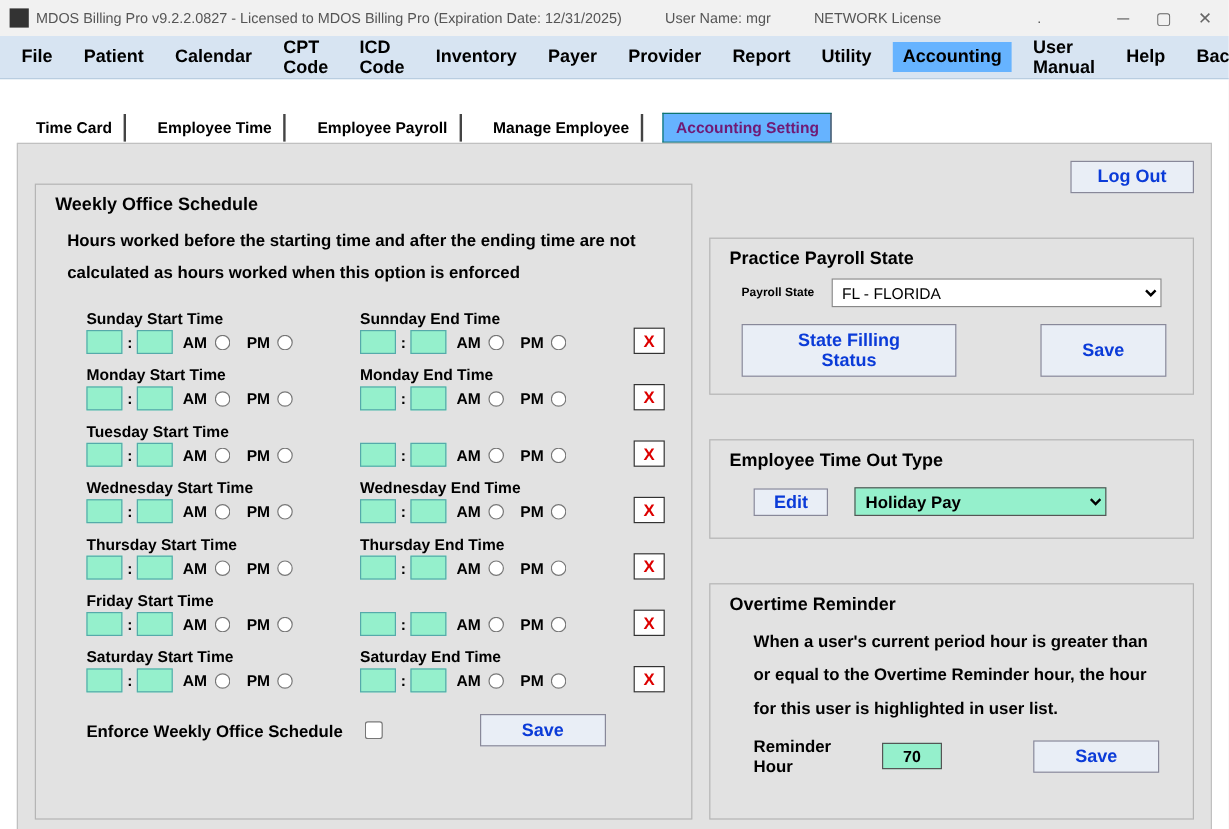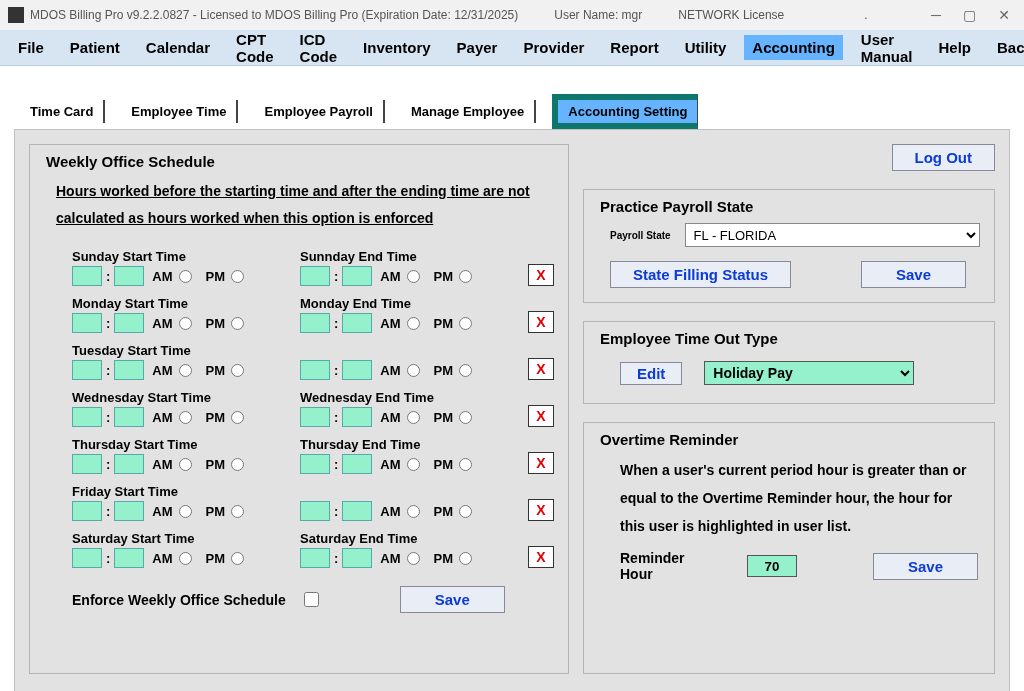--- a/index.html
+++ b/index.html
@@ -8,27 +8,27 @@
   .titlebar .appicon { width: 16px; height: 16px; background: #333; margin-right: 6px; display:inline-block; }
   .titlebar .spacer { flex: 0 0 36px; }
   .titlebar .ctrls { margin-left: auto; display: flex; gap: 22px; padding-right: 6px; color:#666; font-size:14px; }
   .menubar { height: 36px; background: #d7e4f2; display: flex; align-items: center; gap: 10px; padding: 0 10px; border-bottom:1px solid #b9cde0; }
   .menubar .mitem { font-size: 15px; font-weight: bold; color: #000; padding: 4px 8px; cursor: pointer; }
   .menubar .mitem.active { background:#66b3ff; }
   .app-body { padding: 10px 14px 0 14px; }
   .tabstrip { display: flex; align-items: center; padding: 18px 6px 0 6px; gap: 16px; }
   .tabstrip .tab { padding: 4px 10px; font-weight: bold; font-size: 13px; border-right: 2px solid #444; cursor:pointer; }
   .tabstrip .tab:first-child { border-left: none; }
-  .tabstrip .tab.active { background:#66b3ff; color:#000000; border:6px solid #0f766e; border-right:1px solid #444; }
+  .tabstrip .tab.active { background:#66b3ff; color:#701a75; border:1px solid #0f766e; border-right:1px solid #444; }
   .canvas { background:#e2e2e2; border:1px solid #c0c0c0; padding:14px 14px 28px 14px; margin-top:0; min-height:560px; position:relative; display:flex; gap:14px; }
   .left-col { flex: 0 0 540px; }
   .right-col { flex: 1 1 auto; display:flex; flex-direction:column; gap:18px; }
-  .group { background:#e2e2e2; border:1px solid #b5b5b5; padding:8px 10px 14px 14px; }
+  .group { background:#e2e2e2; border:1px solid #b5b5b5; padding:8px 22px 14px 14px;margin-top:19px; }
   h3.group-title { margin:0 0 8px 2px; font-size:15px; font-weight:bold; }
-  .schedule-expl { font-size:14px; font-weight:bold; margin:4px 0 18px 12px; line-height:1.9;text-decoration:underline; }
+  .schedule-expl { font-size:14px; font-weight:bold; margin:4px 0 18px 12px; line-height:1.9; }
   .days { padding-left:28px; }
   .day-row { display:flex; align-items:flex-end; gap:18px; margin-bottom:10px; }
   .day-block { width:210px; }
   .day-label { font-weight:bold; font-size:13px; margin-bottom:2px; }
   .time-entry { display:flex; align-items:center; gap:4px; }
   .t-inp { width:30px; height:20px; border:1px solid #5aa; background:#95f0cc; }
   .colon { font-weight:bold; }
   .ap { font-size:13px; font-weight:bold; margin-left:4px; }
   .rad { width:13px; height:13px; accent-color:#000; margin:0 6px 0 2px; }
   .del-btn { width:26px; height:22px; background:#fff; border:1px solid #333; color:#d00; font-weight:bold; font-size:14px; cursor:pointer; display:flex; align-items:center; justify-content:center; }

